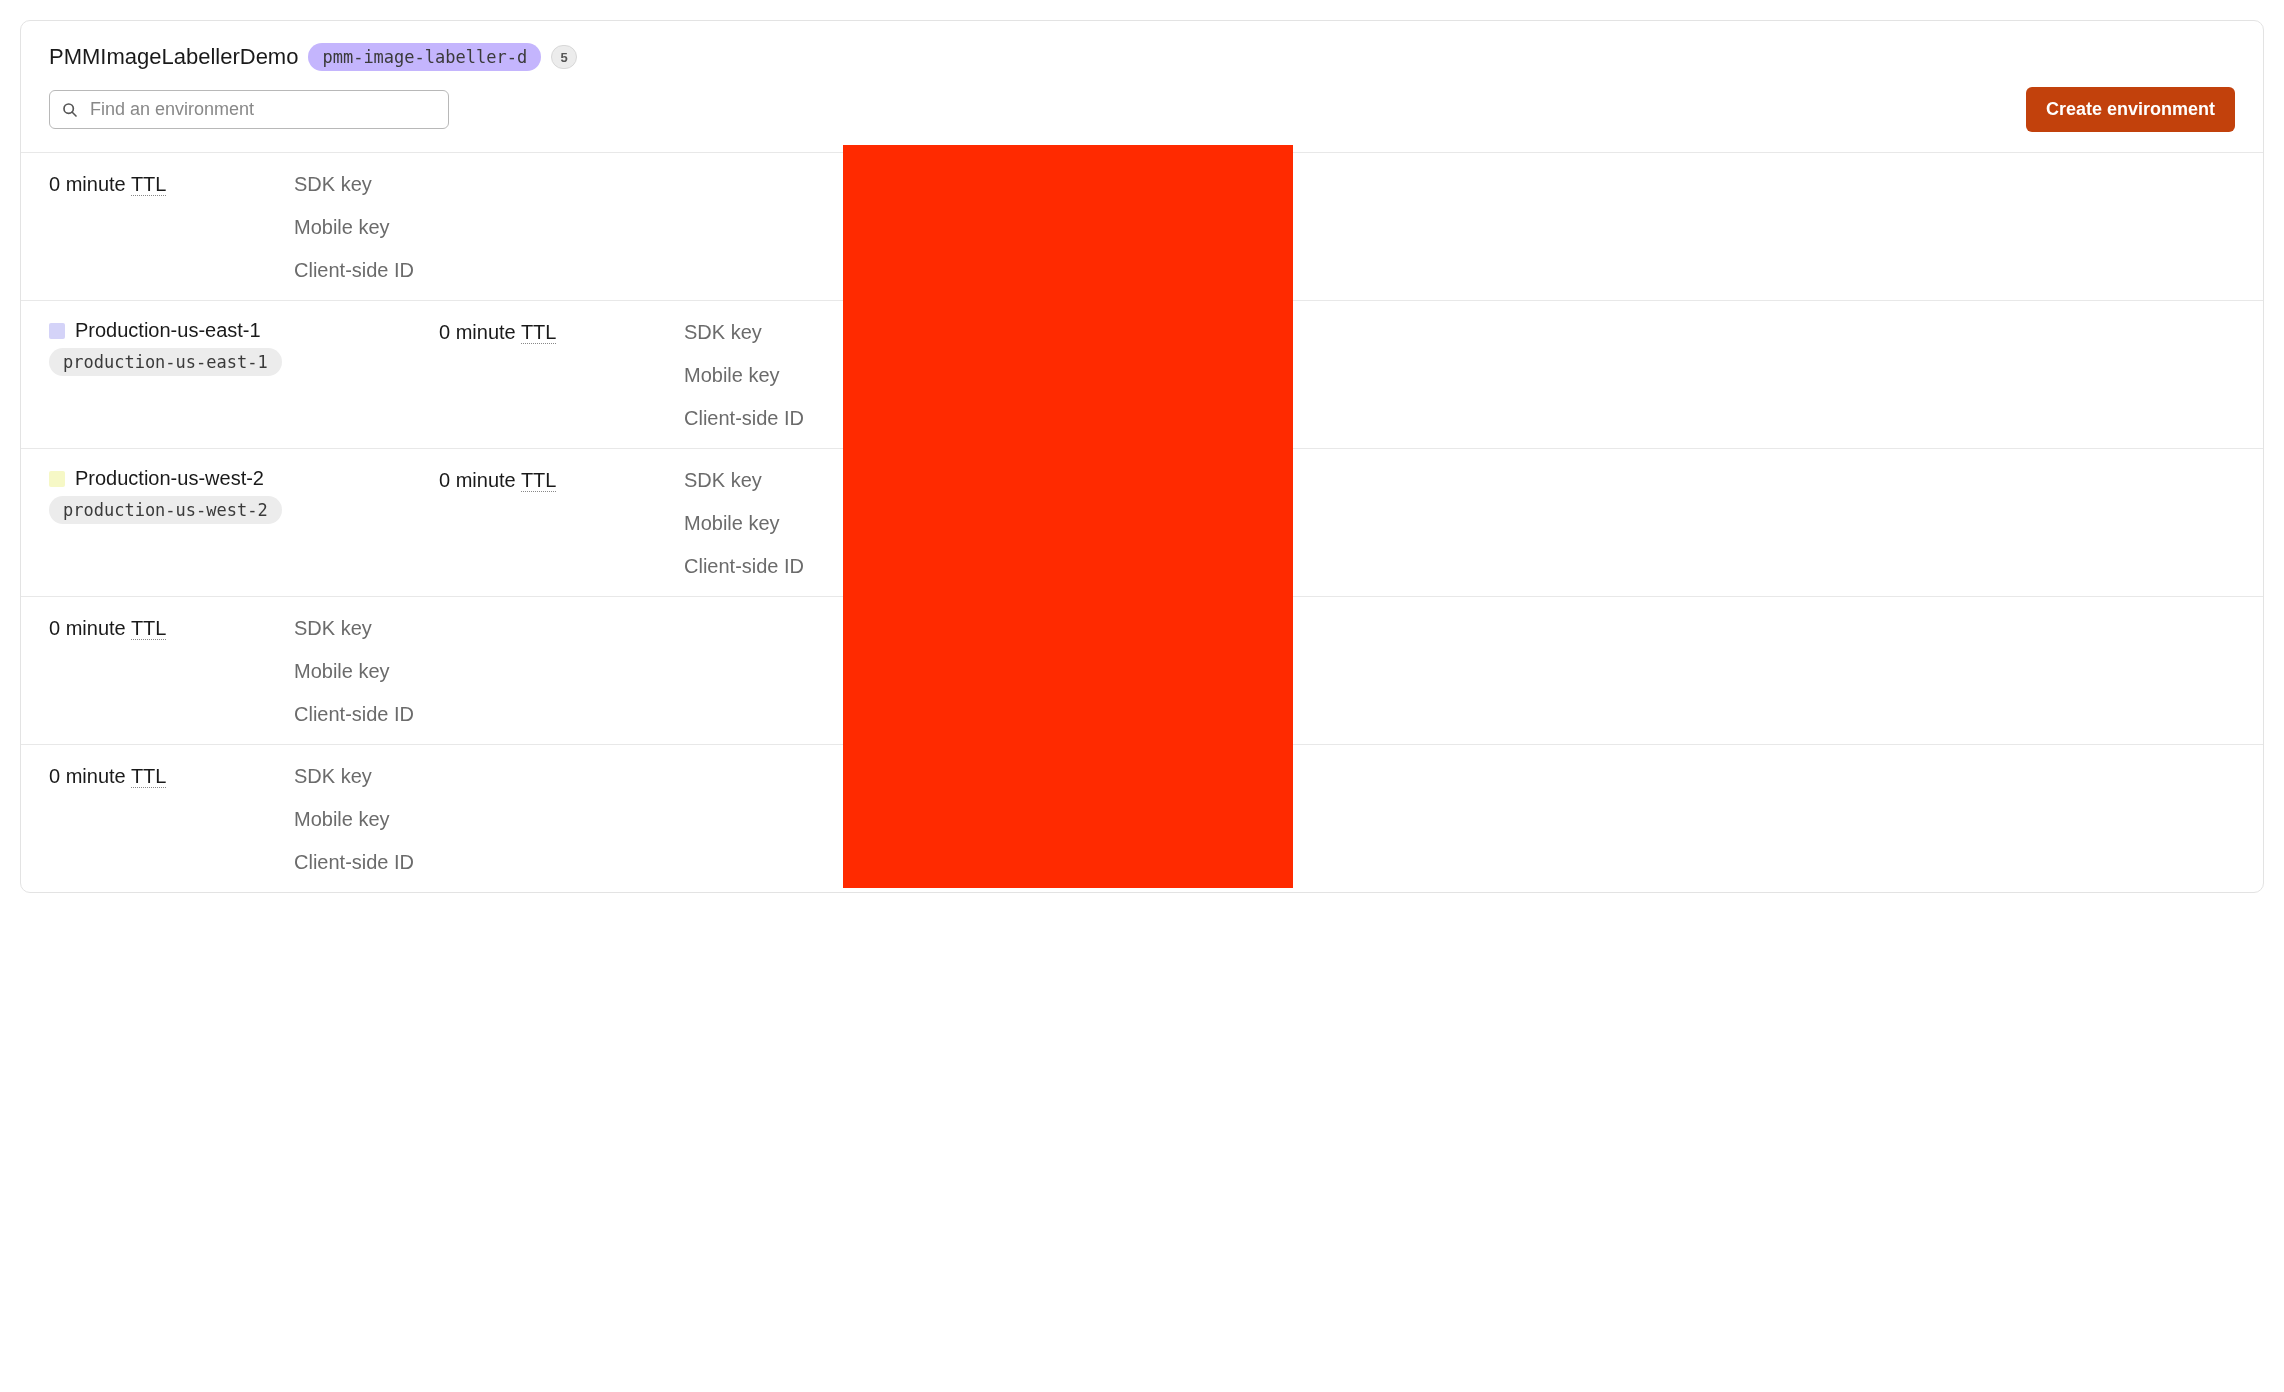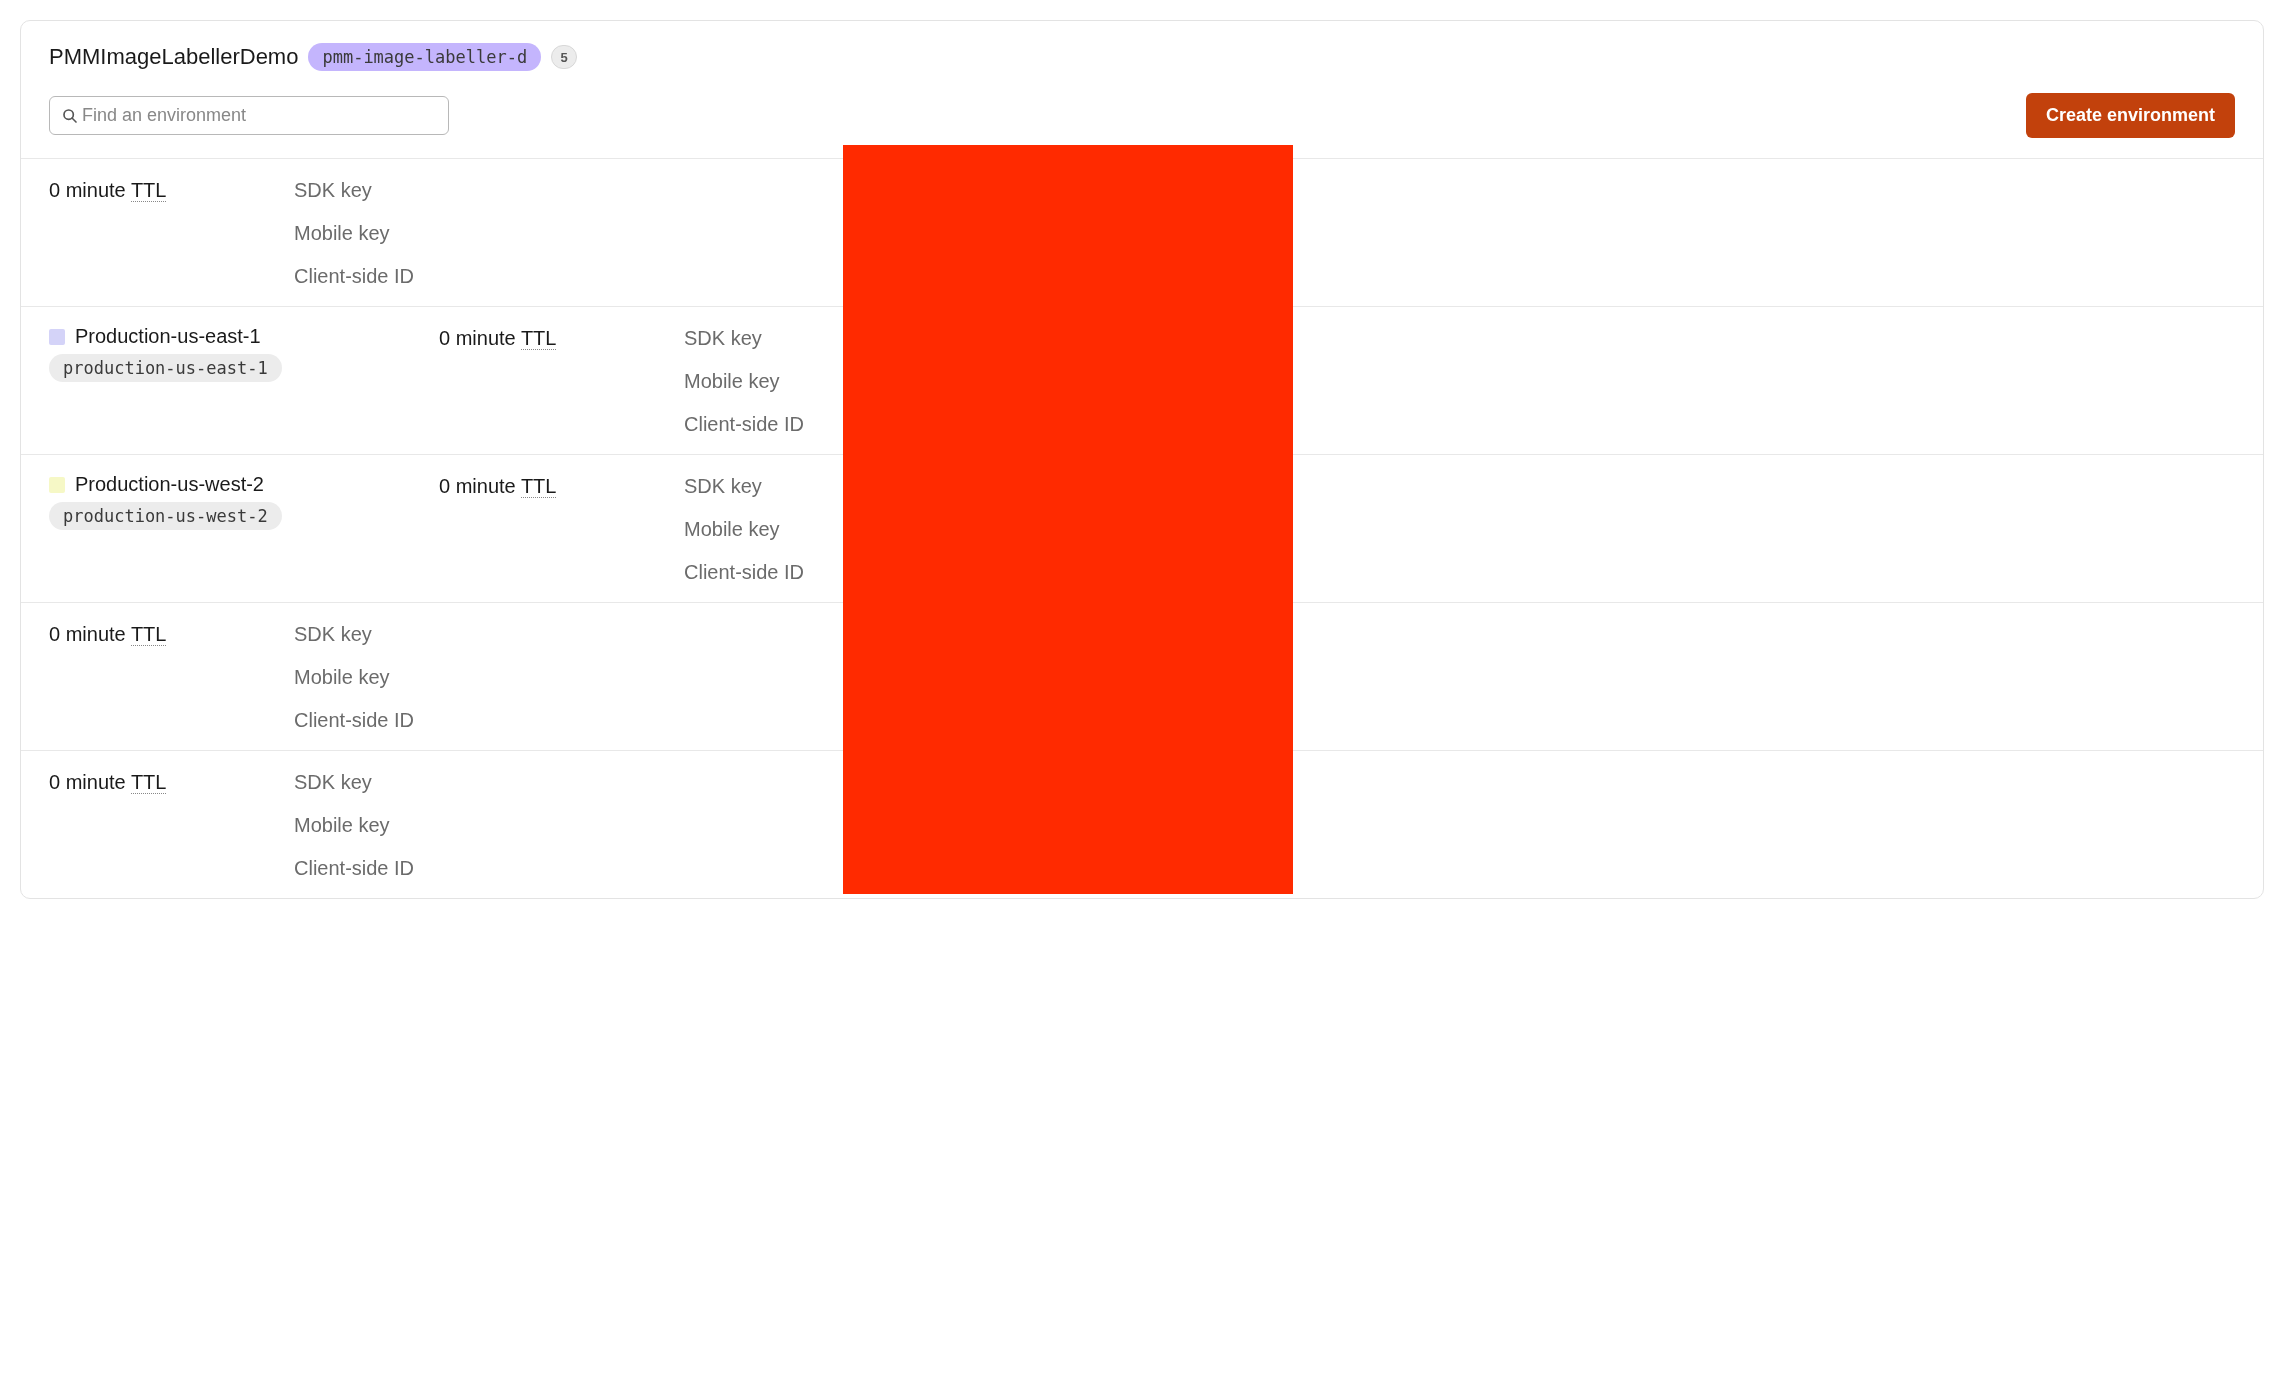--- a/index.html
+++ b/index.html
@@ -17,21 +17,21 @@
     position: relative;
   }
   .panel-header {
     padding: 22px 28px 20px 28px;
     border-bottom: 1px solid #e8e8e8;
   }
   .title-row {
     display: flex;
     align-items: center;
     gap: 10px;
-    margin-bottom: 22px;
+    margin-bottom: 16px;
   }
   .project-title {
     font-size: 22px;
     font-weight: 500;
     color: #1a1a1a;
   }
   .pill {
     background: #c4b5fd;
     border-radius: 999px;
     padding: 4px 14px;
@@ -58,21 +58,21 @@
     align-items: center;
     justify-content: space-between;
   }
   .search-box {
     display: flex;
     align-items: center;
     border: 1px solid #b8b8b8;
     border-radius: 6px;
     padding: 8px 12px;
     width: 400px;
-    gap: 4px;
+    gap: 12px;
   }
   .search-box input {
     border: none;
     outline: none;
     font-size: 18px;
     flex: 1;
     color: #333;
   }
   .search-box input::placeholder { color: #888; }
   .search-icon-svg { width: 16px; height: 16px; color: #555; flex-shrink: 0; }

